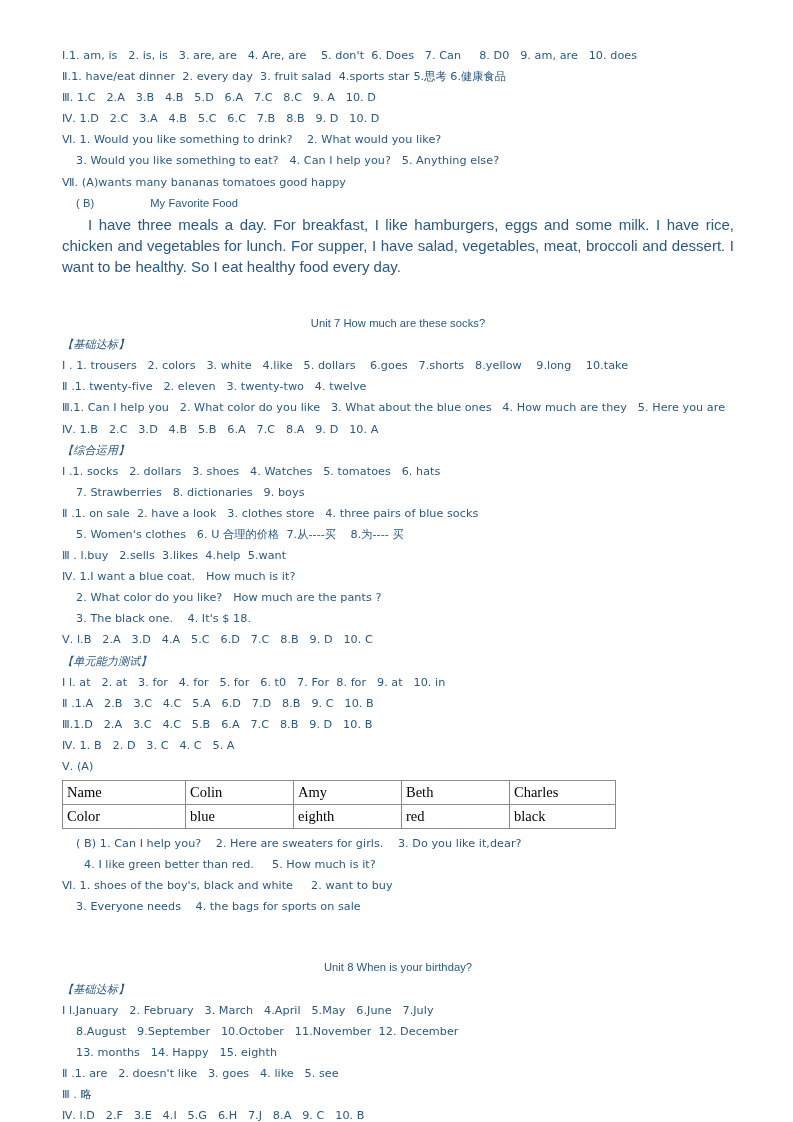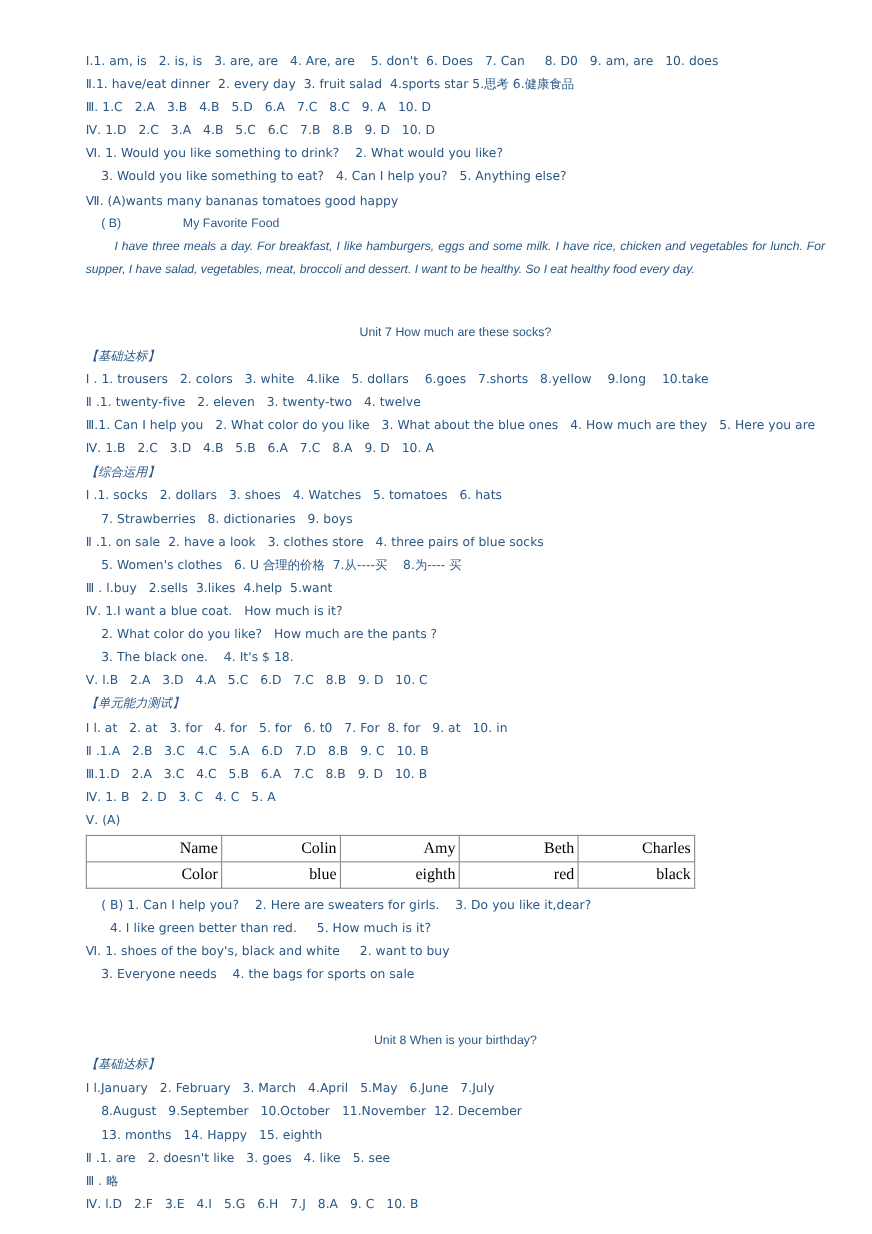--- a/index.html
+++ b/index.html
@@ -10,21 +10,21 @@
   body {
     width: 793px;
     height: 1122px;
     font-family: "Liberation Sans", "DejaVu Sans", sans-serif;
     color: #2a5885;
     overflow: hidden;
     position: relative;
   }
   .page {
     position: absolute;
-    left: 16px; top: 0;
+    left: 0; top: 0;
     width: 652px;
     height: 1122px;
     padding: 0;
     box-sizing: border-box;
   }
   .body-area {
     position: absolute;
     left: 62px;
     top: 45px;
     width: 672px;
@@ -44,26 +44,25 @@
   }
   .bracket-head {
     font-size: 11.2px;
     line-height: 21.1px;
     color: #2a5885;
     font-family: "DejaVu Sans", "Liberation Sans", sans-serif;
     white-space: pre;
     font-style: italic;
   }
   .para {
-    font-size: 11px;
+    font-size: 15px;
     line-height: 21.1px;
     color: #2a5885;
     text-align: justify;
     text-justify: inter-word;
-    font-style: italic;
   }
   .para .firstindent { display: inline-block; width: 26px; }
   
   table.answer-table {
     border-collapse: collapse;
     margin-top: 3px;
     margin-left: 0px;
     width: 513px;
     table-layout: fixed;
   }
@@ -71,21 +70,20 @@
     border: 1px solid #8a8a8a;
     font-family: "Liberation Serif", "DejaVu Serif", serif;
     font-size: 14.5px;
     color: #000000;
     padding: 2px 3px 3px 4px;
     height: 18px;
     vertical-align: middle;
     line-height: 17px;
     overflow: hidden;
     white-space: nowrap;
-    text-align: right;
   }
   .spacer-sm { height: 4px; }
 </style>
 </head>
 <body>
 
 <div class="page">
   <div class="body-area">
 
     <div class="line cjk">Ⅰ.1. am, is   2. is, is   3. are, are   4. Are, are    5. don't  6. Does   7. Can     8. D0   9. am, are   10. does</div>

